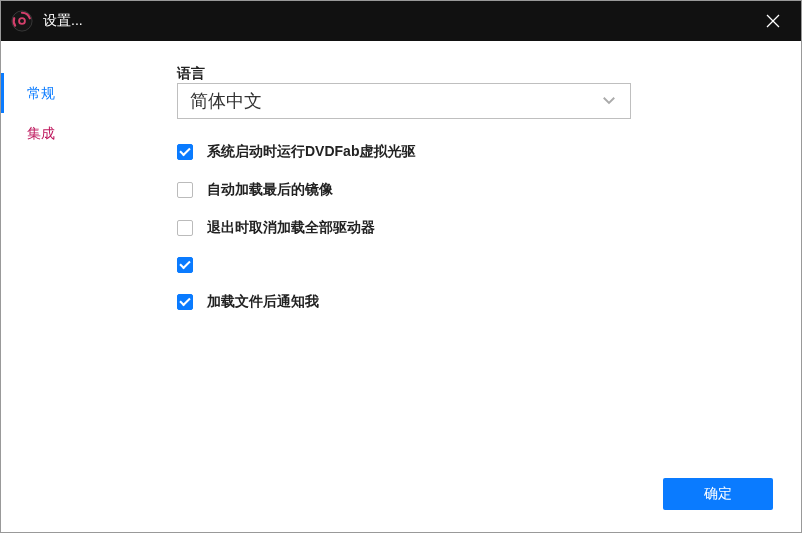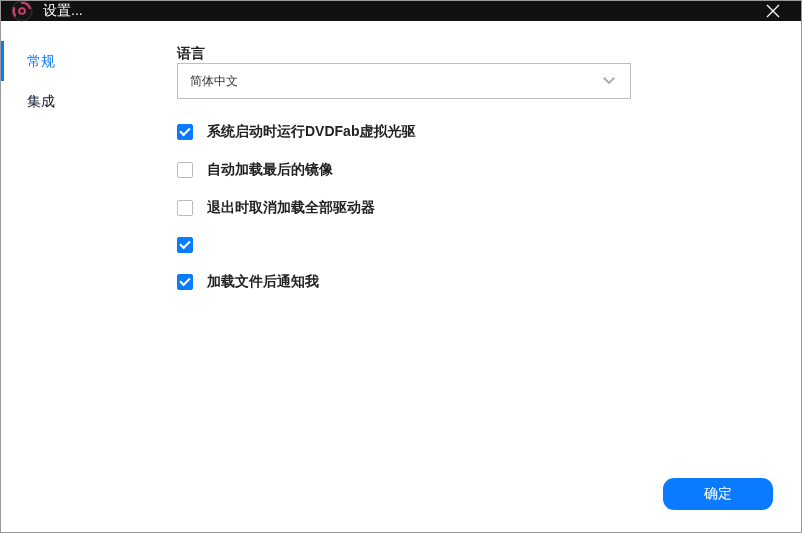--- a/index.html
+++ b/index.html
@@ -11,21 +11,21 @@
   }
   .window {
     width: 802px;
     height: 533px;
     border: 1px solid #999;
     display: flex;
     flex-direction: column;
     position: relative;
   }
   .titlebar {
-    height: 20px;
+    height: 40px;
     background: #111;
     color: #fff;
     display: flex;
     align-items: center;
     padding: 0 6px 0 10px;
     flex-shrink: 0;
   }
   .title-icon {
     width: 22px;
     height: 22px;
@@ -45,30 +45,30 @@
     cursor: pointer;
   }
   .close-btn svg { stroke: #fff; stroke-width: 1.3; }
   .body {
     flex: 1;
     display: flex;
     min-height: 0;
   }
   .sidebar {
     width: 156px;
-    padding-top: 20px;
+    padding-top: 32px;
     flex-shrink: 0;
   }
   .sidebar-item {
     height: 40px;
     line-height: 40px;
     padding-left: 26px;
     font-size: 14px;
     cursor: pointer;
-    color: #0f172a;
+    color: #be185d;
   }
   .sidebar-item.active {
     color: #0a7bff;
     border-left: 3px solid #0a7bff;
     padding-left: 23px;
     font-weight: 500;
   }
   .main {
     flex: 1;
     padding: 24px 28px 0 20px;
@@ -85,21 +85,21 @@
     border: 1px solid #bfbfbf;
     height: 36px;
     width: 454px;
     display: flex;
     align-items: center;
     padding: 0 12px;
     cursor: pointer;
     margin-bottom: 24px;
     background: #fff;
   }
-  .select-value { flex: 1; color: #333; font-size: 12px; }
+  .select-value { flex: 1; color: #333; font-size: 18px; }
   .select-caret { color: #999; }
   .checkbox-row {
     display: flex;
     align-items: center;
     margin-bottom: 20px;
     cursor: pointer;
   }
   .chk {
     width: 16px;
     height: 16px;
@@ -133,21 +133,21 @@
   }
   .btn {
     width: 110px;
     height: 32px;
     background: #0a7bff;
     color: #fff;
     display: flex;
     align-items: center;
     justify-content: center;
     font-size: 14px;
-    border-radius: 11px;
+    border-radius: 2px;
     cursor: pointer;
   }
 </style>
 </head>
 <body>
 
 <div class="window">
 
   <div class="titlebar">
     <span class="title-icon">

